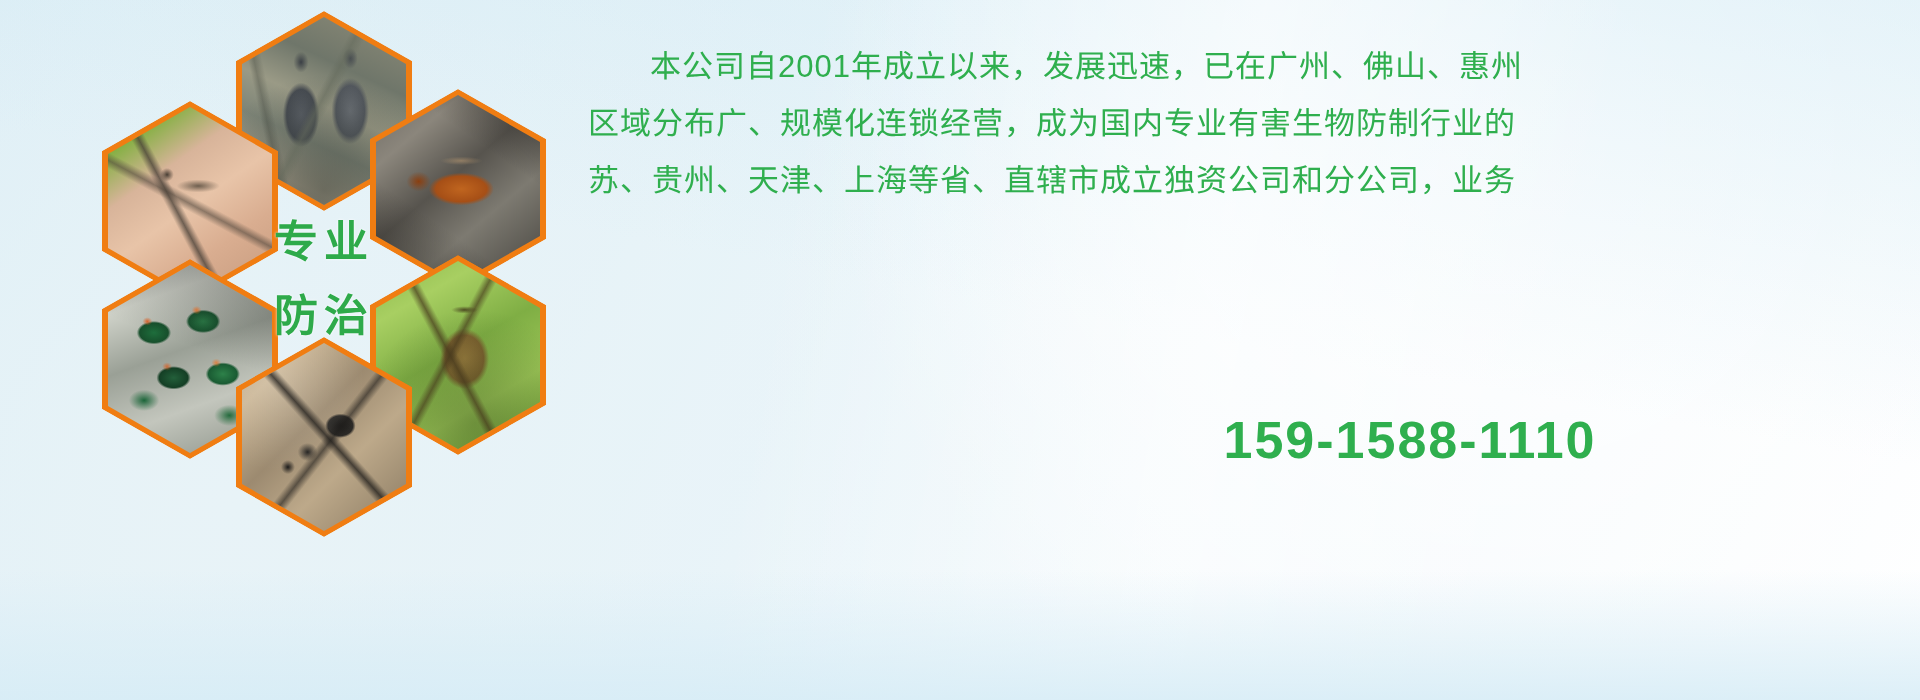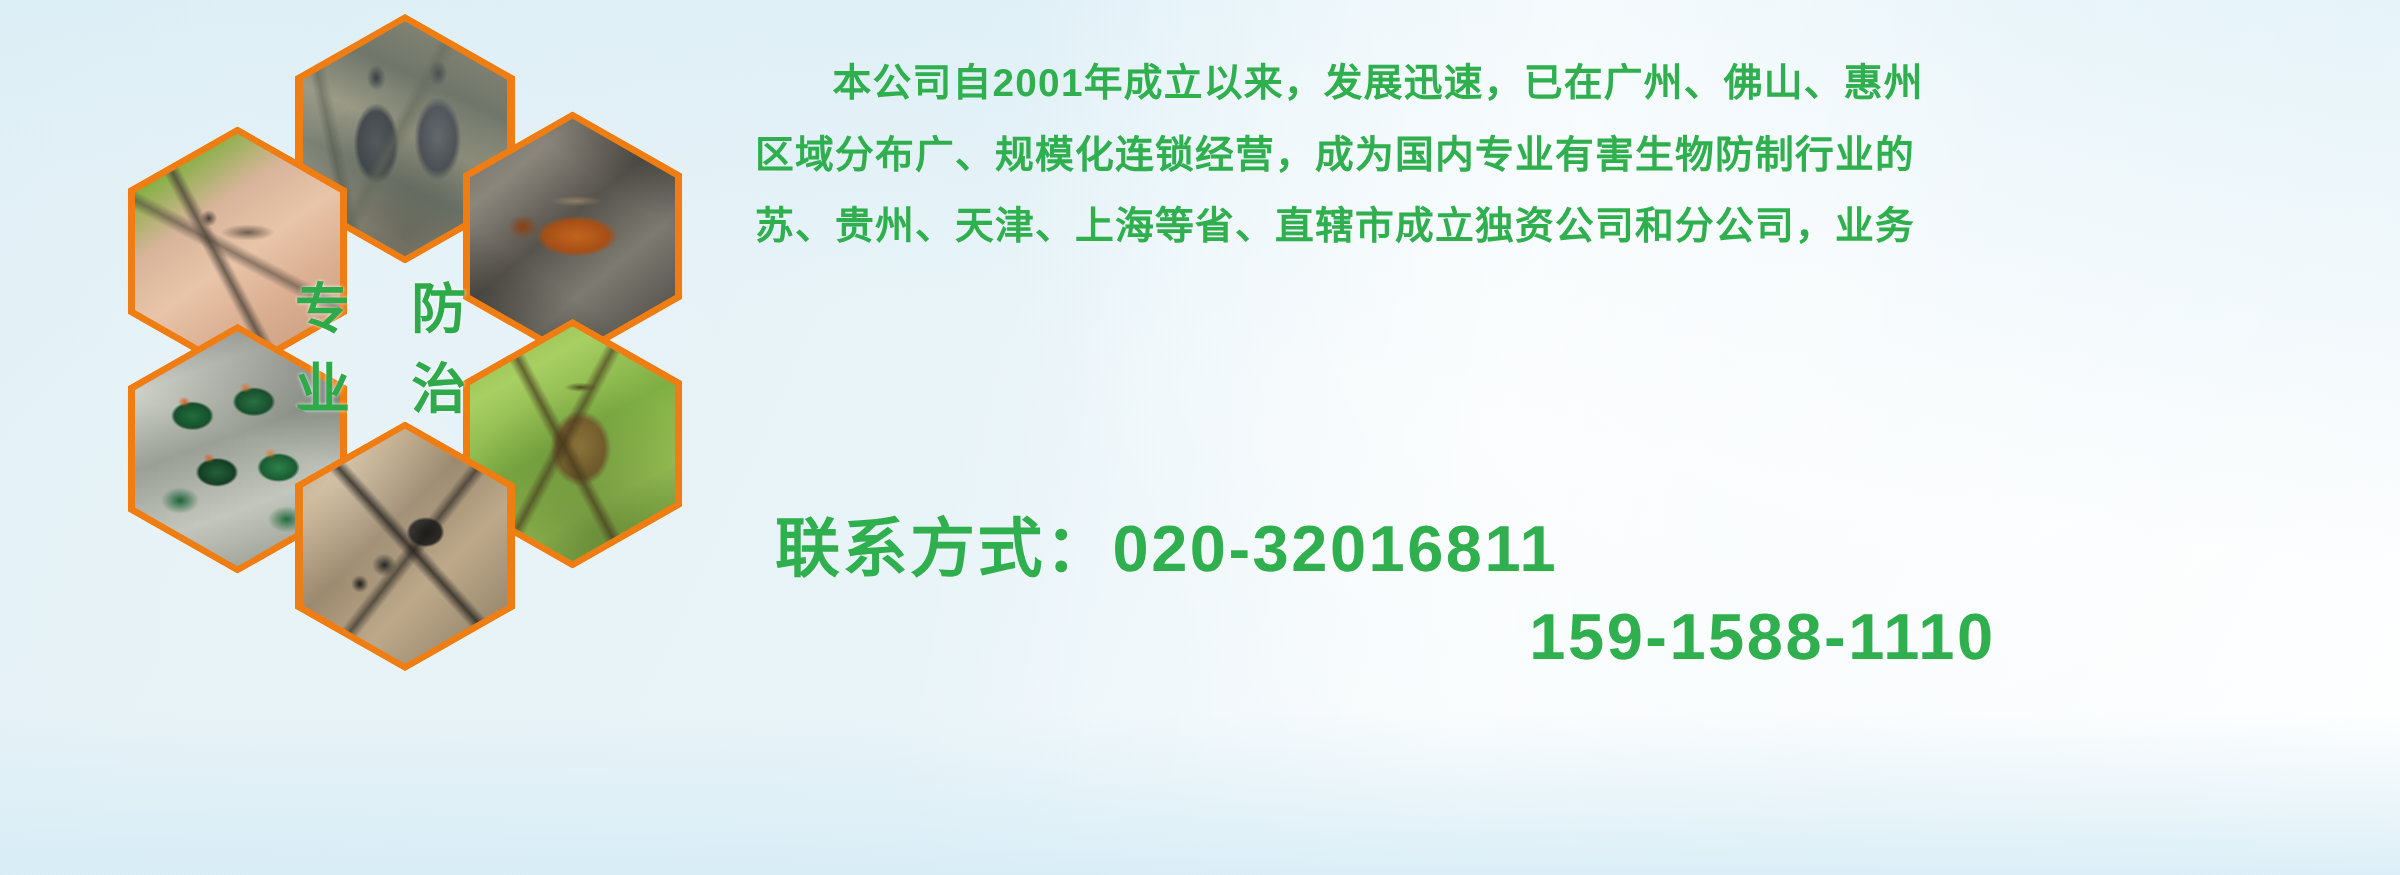--- a/index.html
+++ b/index.html
@@ -140,32 +140,32 @@
   .ph-ant:after{
     content:"";position:absolute;inset:0;
     background:
       linear-gradient(48deg, rgba(30,28,26,0) 48%, rgba(30,28,26,.75) 51%, rgba(30,28,26,0) 54%),
       linear-gradient(128deg, rgba(30,28,26,0) 50%, rgba(30,28,26,.6) 53%, rgba(30,28,26,0) 56%),
       radial-gradient(circle at 20% 20%, rgba(255,255,255,.18), rgba(255,255,255,0) 45%);
   }
   .ph-center{background:transparent;}
 
   .hex-label{
-    position:absolute;inset:0;display:flex;flex-direction:row;
+    position:absolute;inset:0;display:flex;flex-direction:column;
     align-items:center;justify-content:center;gap:10px;
     color:#2eaa4a;font-weight:bold;font-size:44px;letter-spacing:6px;
     text-shadow:0 0 3px rgba(255,255,255,.9);
   }
   .h-center{z-index:5;}
   .h-center .frame{background:transparent;}
 
   
   .copy{
-    position:absolute;left:604px;top:38px;width:1300px;
-    color:#2faf4e;font-size:31px;line-height:57px;font-weight:bold;
+    position:absolute;left:588px;top:38px;width:1300px;
+    color:#2faf4e;font-size:31px;line-height:57px;font-weight:normal;
     letter-spacing:1px;
   }
   .copy p{margin:0;}
   .copy p.indent{text-indent:62px;}
 
   .contact{
     position:absolute;left:620px;top:405px;width:1290px;
     color:#2faf4e;font-weight:bold;
   }
   .contact .line1{font-size:52px;line-height:70px;letter-spacing:2px;}
@@ -236,17 +236,16 @@
 
   </div>
 
   <div class="copy">
     <p class="indent">本公司自2001年成立以来，发展迅速，已在广州、佛山、惠州</p>
     <p>区域分布广、规模化连锁经营，成为国内专业有害生物防制行业的</p>
     <p>苏、贵州、天津、上海等省、直辖市成立独资公司和分公司，业务</p>
   </div>
 
   <div class="contact">
-    <div class="line1">联系方式：020-32016811</div>
     <div class="line2">159-1588-1110</div>
   </div>
 
 </div>
 
 </body></html>

